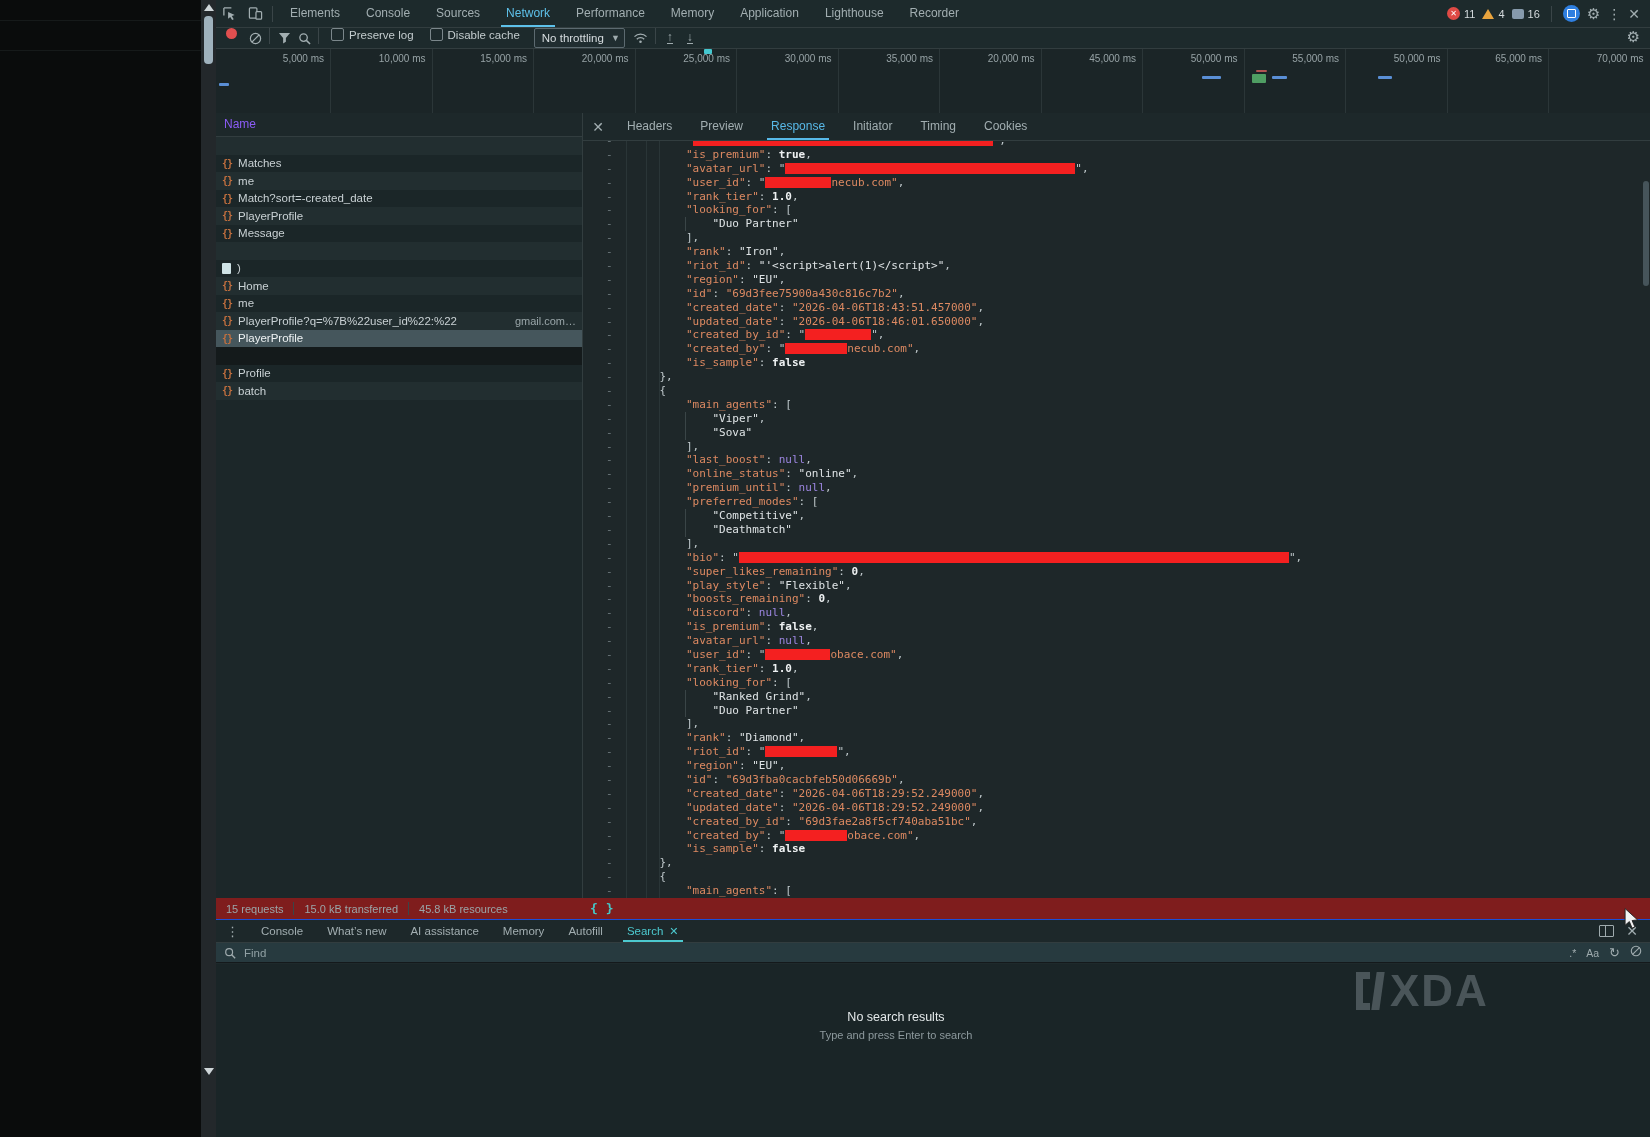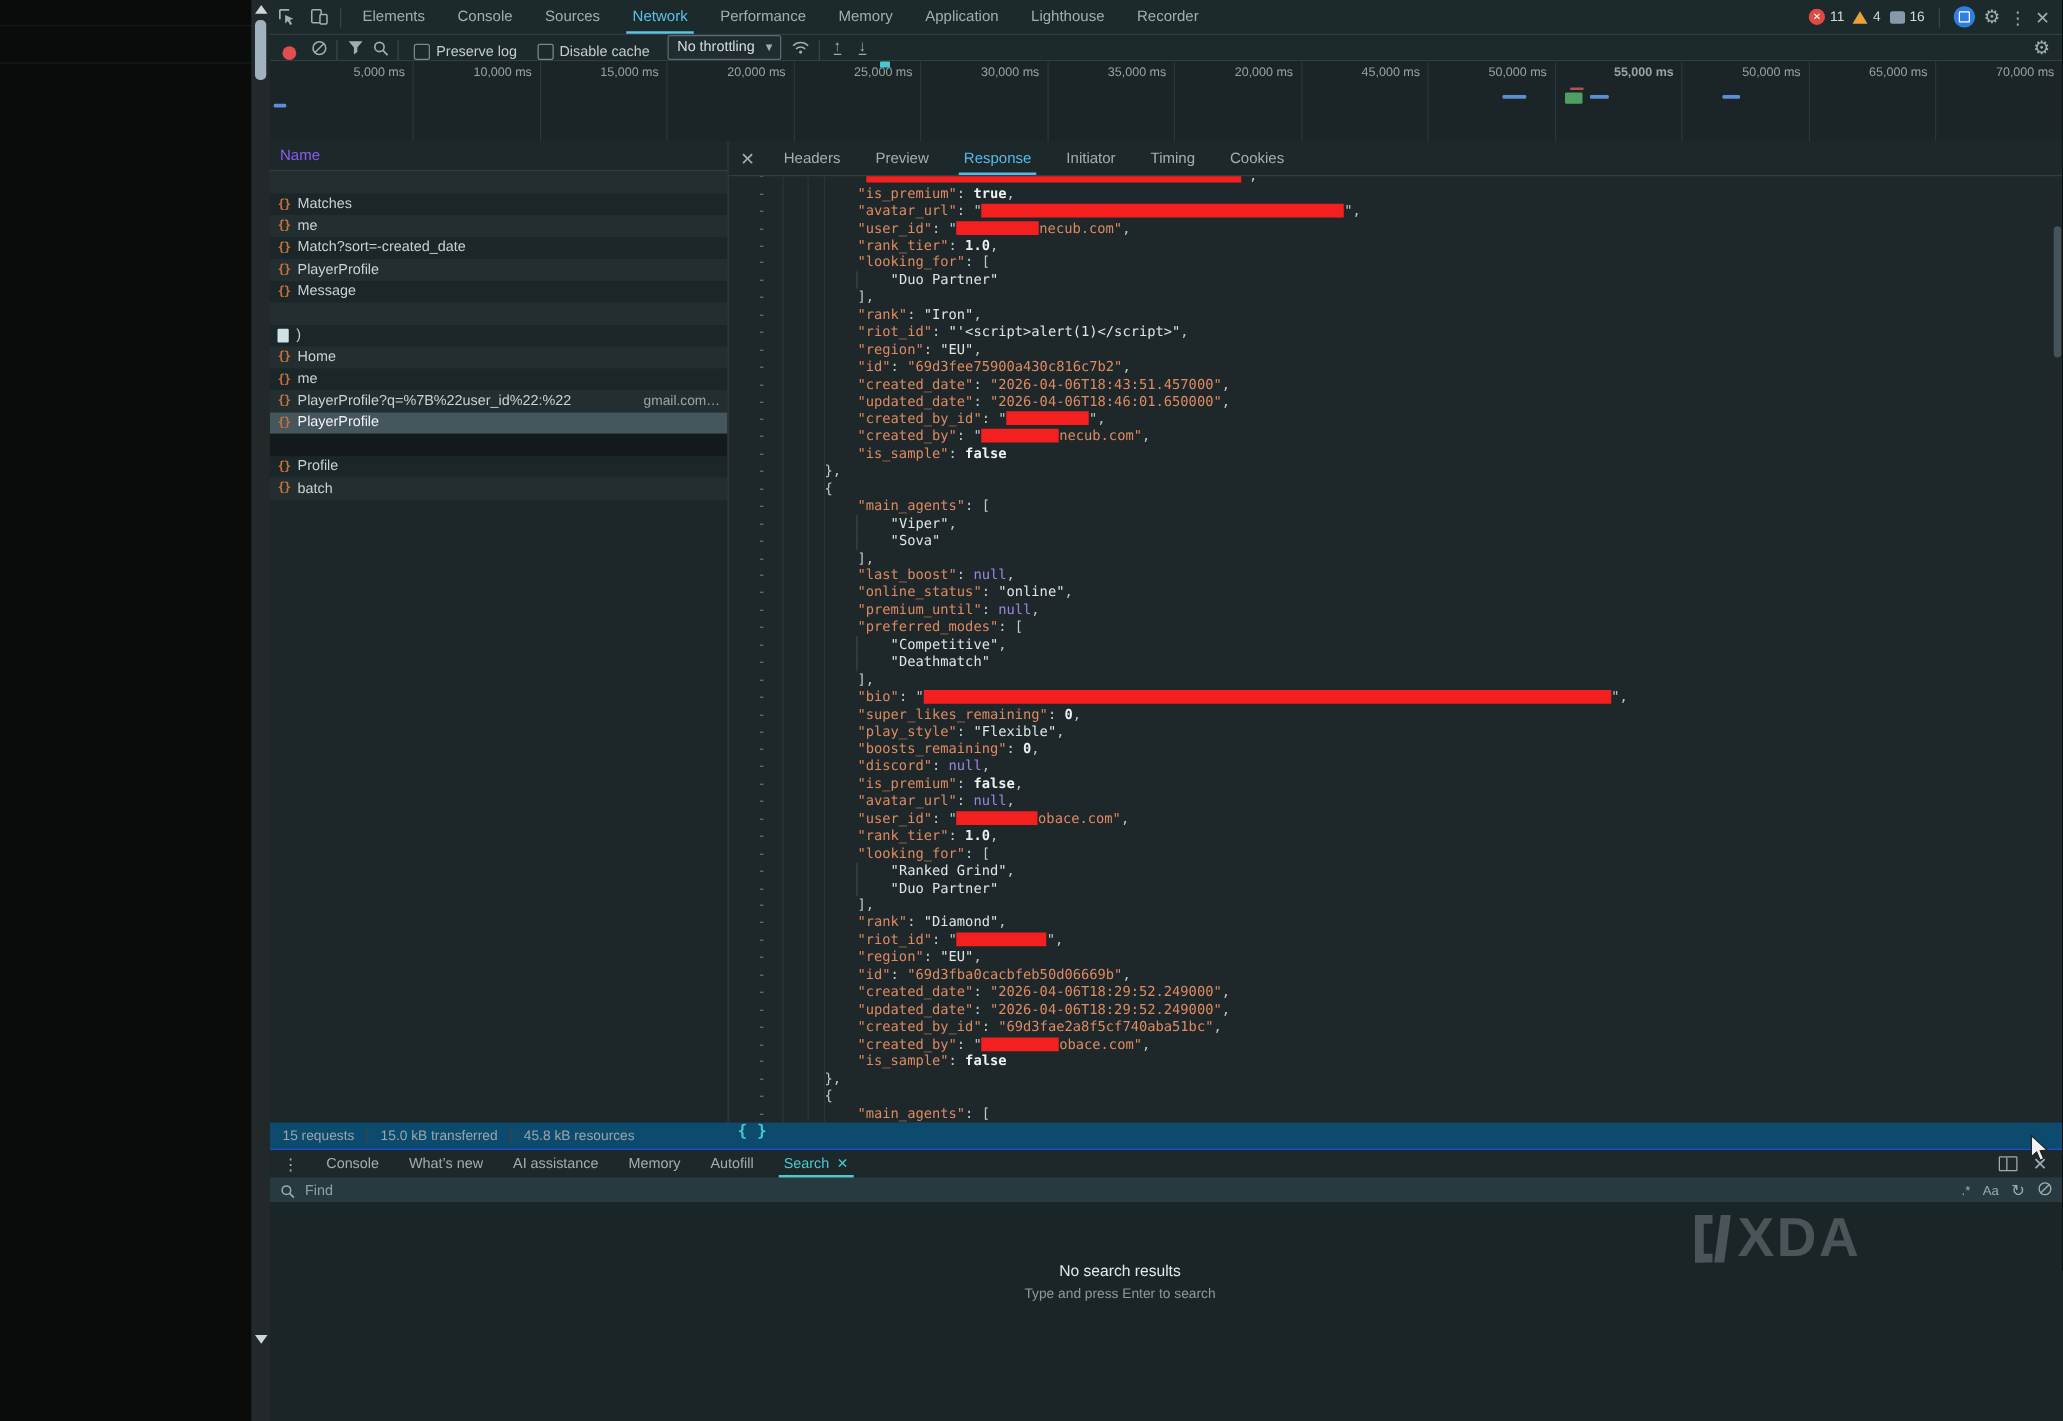--- a/index.html
+++ b/index.html
@@ -26,21 +26,21 @@
   .tabbar-right{margin-left:auto;display:flex;align-items:center;gap:7px;padding-right:10px;}
   .badge{display:flex;align-items:center;gap:4px;font-size:11px;color:#d4dadd;}
   .errdot{width:13px;height:13px;border-radius:50%;background:#df4a45;color:#fff;font-size:8px;line-height:13px;text-align:center;}
   .warntri{width:0;height:0;border-left:6px solid transparent;border-right:6px solid transparent;border-bottom:10px solid #e8a33d;}
   .issuesq{width:12px;height:10px;background:#869aac;border-radius:2px;margin-top:1px;}
   .bluecirc{width:17px;height:17px;border-radius:50%;background:#2f7fe0;display:flex;align-items:center;justify-content:center;}
   .bluecirc i{display:block;width:7px;height:7px;border:1.5px solid #fff;border-radius:1px;}
   .glyph{color:#a2aeb1;font-size:14px;line-height:14px;}
   
   .ntoolbar{position:absolute;left:216px;top:28px;width:1434px;height:21px;background:#1d2a2c;
-            border-bottom:1px solid #323d3f;display:flex;align-items:flex-end;padding-left:8px;box-sizing:border-box;}
+            border-bottom:1px solid #323d3f;display:flex;align-items:flex-start;padding-left:8px;box-sizing:border-box;}
   .recdot{width:11px;height:11px;border-radius:50%;background:#e04f4f;margin:0 8px 0 2px;flex:0 0 auto;}
   .ticon{width:20px;height:20px;display:flex;align-items:center;justify-content:center;flex:0 0 auto;}
   .chk{display:flex;align-items:center;gap:5px;margin:0 8px;flex:0 0 auto;}
   .chk .box{width:11px;height:11px;border:1px solid #7b878b;border-radius:2px;background:transparent;}
   .chk .lbl{font-size:11.5px;color:#c3ccce;}
   .throttle{position:relative;height:18px;line-height:18px;border:1px solid #5c6a70;border-radius:2px;
             background:#202d30;color:#d7dde0;font-size:11.5px;padding:0 20px 0 7px;margin:0 6px;flex:0 0 auto;}
   .throttle .caret{position:absolute;right:4px;top:0;color:#9fabae;font-size:9px;}
   .ntool-right{margin-left:auto;padding-right:10px;}
   .updown{font-size:12px;color:#9fabae;border-bottom:1.5px solid #9fabae;line-height:11px;display:inline-block;}
@@ -74,22 +74,22 @@
   .jwrap{position:absolute;left:0;right:0;top:-7px;}
   .jline{position:relative;height:13.9px;line-height:13.9px;font-family:"DejaVu Sans Mono",monospace;
          font-size:11px;white-space:pre;padding-left:50px;box-sizing:border-box;}
   .jline .dash{position:absolute;left:23px;top:0;color:#6e7a7e;}
   .jline .ag{position:absolute;left:102px;top:0;height:100%;width:1px;background:#3a4547;}
   .c-k{color:#de8a62;} .c-o{color:#de8a62;} .c-s{color:#dfe4e6;} .c-n{color:#eef1f2;font-weight:bold;}
   .c-u{color:#9c86e0;} .c-p{color:#bfc8cb;} .c-w{color:#bfc8cb;}
   .red{display:inline-block;height:11px;background:#f42020;vertical-align:-2px;}
   .rthumb{position:absolute;right:1px;top:40px;width:6px;height:105px;background:#46545a;border-radius:3px;}
   
-  .statusbar{position:absolute;left:216px;top:898px;width:1434px;height:21px;background:#0c4a6e;
-             border-bottom:4px solid #1d4ed8;display:flex;font-size:11px;color:#9aa6a9;}
+  .statusbar{position:absolute;left:216px;top:898px;width:1434px;height:21px;background:#7f1d1d;
+             border-bottom:4px solid #1d4ed8;display:flex;align-items:center;font-size:11px;color:#9aa6a9;}
   .stitem{padding:0 10px;flex:0 0 auto;}
   .stsep{width:1px;height:13px;background:#3a4548;flex:0 0 auto;}
   .fmticon{position:absolute;left:374px;color:#45c8c8;font-family:"DejaVu Sans Mono",monospace;font-size:13px;font-weight:bold;}
   
   .drawertabs{position:absolute;left:216px;top:920px;width:1434px;height:22px;background:#1d282a;
               border-bottom:1px solid #323d3f;display:flex;align-items:center;}
   .dots{color:#a2aeb1;font-size:13px;padding:0 10px;flex:0 0 auto;}
   .dtab{font-size:11.5px;color:#a2aeb1;padding:0 12px;height:22px;line-height:22px;position:relative;flex:0 0 auto;}
   .dtab.sel{color:#4cc9cf;}
   .dtab.sel::after{content:"";position:absolute;left:8px;right:8px;bottom:0;height:2px;background:#4cc9cf;}
@@ -244,21 +244,21 @@
       <div class="ticklabel" style="left: 535.5px;">30,000 ms</div>
       <div class="tick" style="left: 723px;"></div>
       <div class="ticklabel" style="left: 637px;">35,000 ms</div>
       <div class="tick" style="left: 824.5px;"></div>
       <div class="ticklabel" style="left: 738.5px;">20,000 ms</div>
       <div class="tick" style="left: 926px;"></div>
       <div class="ticklabel" style="left: 840px;">45,000 ms</div>
       <div class="tick" style="left: 1027.5px;"></div>
       <div class="ticklabel" style="left: 941.5px;">50,000 ms</div>
       <div class="tick" style="left: 1129px;"></div>
-      <div class="ticklabel" style="left: 1043px; font-weight: bold;">55,000 ms</div>
+      <div class="ticklabel" style="left: 1043px;">55,000 ms</div>
       <div class="tick" style="left: 1230.5px;"></div>
       <div class="ticklabel" style="left: 1144.5px;">50,000 ms</div>
       <div class="tick" style="left: 1332px;"></div>
       <div class="ticklabel" style="left: 1246px;">65,000 ms</div>
       <div class="tick" style="left: 1433.5px;"></div>
       <div class="ticklabel" style="left: 1347.5px;">70,000 ms</div>
       <div class="mark" style="left: 3px; top: 34px; width: 10px; height: 3px; background: rgb(90, 143, 214);"></div>
       <div class="mark" style="left: 986px; top: 27px; width: 19px; height: 3px; background: rgb(90, 143, 214);"></div>
       <div class="mark" style="left: 1040px; top: 21px; width: 11px; height: 2px; background: rgb(176, 83, 82);"></div>
       <div class="mark" style="left: 1036px; top: 25px; width: 14px; height: 9px; background: rgb(79, 158, 99);"></div>

